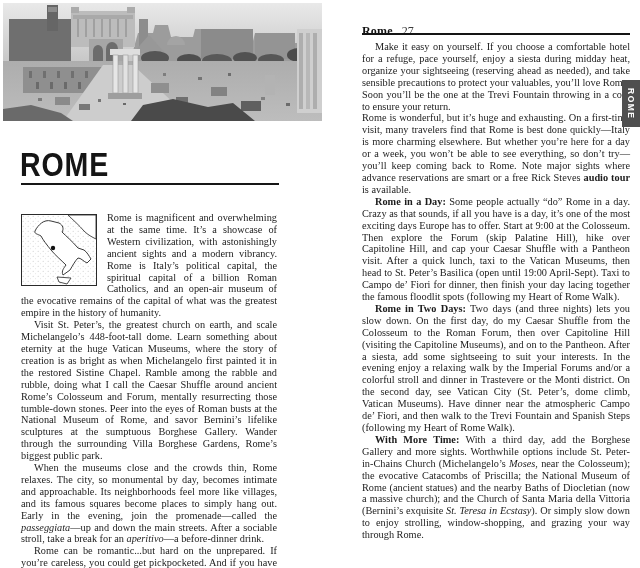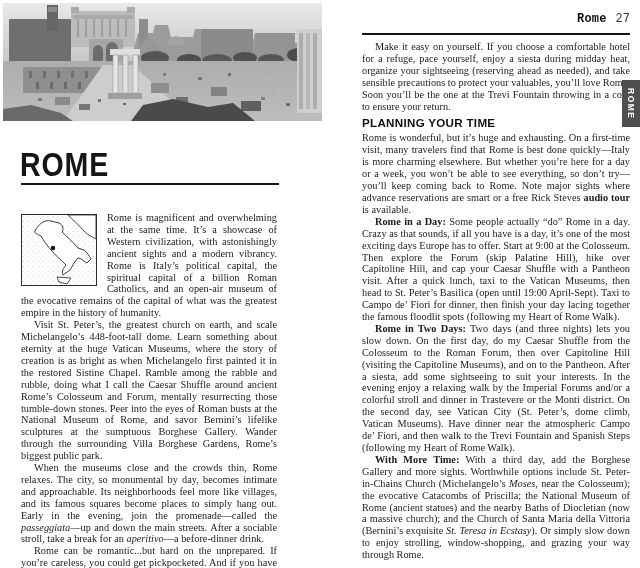--- a/index.html
+++ b/index.html
@@ -28,23 +28,23 @@
     float:left;width:74px;height:70px;border:1px solid #2a2a2a;
     margin:2px 10px 3px 0;background:#fff;
   }
   .map-box svg{display:block;width:100%;height:100%;}
   p{margin:0;}
   p.indent{text-indent:13px;}
   .it{font-style:italic;}
   .bd{font-weight:bold;}
   
   .page-header{
-    position:absolute;left:362px;top:12px;width:268px;
-    text-align:right;
-    font-family:Liberation Mono, monospace;
+    position:absolute;left:362px;top:24px;width:268px;
+    text-align:left;
+    font-family:Liberation Serif, serif;
     font-size:12px;line-height:14px;
   }
   .page-header .section{font-weight:bold;color:#121212;letter-spacing:0.2px;}
   .page-header .pagenum{color:#3a3a3a;margin-left:9px;}
   .header-rule{position:absolute;left:362px;top:33px;width:268px;height:1.6px;background:#141414;}
   .right-body{
     position:absolute;left:362px;top:41px;width:268px;
     font-size:10.3px;line-height:11.9px;text-align:justify;
   }
   .section-heading{
@@ -195,21 +195,20 @@
   <p class="indent"><span>Rome can be romantic...but hard on the unprepared. If you’re careless, you could get pickpocketed. And if you have the wrong attitude, you’ll be frustrated by the kind of chaos that only an Italian</span></p>
 </div>
 
 <div class="page-header">
   <span class="section">Rome</span><span class="pagenum">27</span>
 </div>
 <div class="header-rule"></div>
 
 <div class="right-body">
   <p class="indent"><span>Make it easy on yourself. If you choose a comfortable hotel for a refuge, pace yourself, enjoy a siesta during midday heat, organize your sightseeing (reserving ahead as needed), and take sensible precautions to protect your valuables, you’ll love Rome. Soon you’ll be the one at the Trevi Fountain throwing in a coin to ensure your return.</span></p>
-  <h2 class="section-heading">PLANNING YOUR TIME</h2>
   <p><span>Rome is wonderful, but it’s huge and exhausting. On a first-time visit, many travelers find that Rome is best done quickly—Italy is more charming elsewhere. But whether you’re here for a day or a week, you won’t be able to see everything, so don’t try—you’ll keep coming back to Rome. Note major sights where advance reservations are smart or a free Rick Steves </span><span class="bd">audio tour</span><span> is available.</span></p>
   <p class="indent"><span class="bd">Rome in a Day:</span><span> Some people actually “do” Rome in a day. Crazy as that sounds, if all you have is a day, it’s one of the most exciting days Europe has to offer. Start at 9:00 at the Colosseum. Then explore the Forum (skip Palatine Hill), hike over Capitoline Hill, and cap your Caesar Shuffle with a Pantheon visit. After a quick lunch, taxi to the Vatican Museums, then head to St. Peter’s Basilica (open until 19:00 April-Sept). Taxi to Campo de’ Fiori for dinner, then finish your day lacing together the famous floodlit spots (following my Heart of Rome Walk).</span></p>
   <p class="indent"><span class="bd">Rome in Two Days:</span><span> Two days (and three nights) lets you slow down. On the first day, do my Caesar Shuffle from the Colosseum to the Roman Forum, then over Capitoline Hill (visiting the Capitoline Museums), and on to the Pantheon. After a siesta, add some sightseeing to suit your interests. In the evening enjoy a relaxing walk by the Imperial Forums and/or a colorful stroll and dinner in Trastevere or the Monti district. On the second day, see Vatican City (St. Peter’s, dome climb, Vatican Museums). Have dinner near the atmospheric Campo de’ Fiori, and then walk to the Trevi Fountain and Spanish Steps (following my Heart of Rome Walk).</span></p>
   <p class="indent"><span class="bd">With More Time:</span><span> With a third day, add the Borghese Gallery and more sights. Worthwhile options include St. Peter-in-Chains Church (Michelangelo’s </span><span class="it">Moses</span><span>, near the Colosseum); the evocative Catacombs of Priscilla; the National Museum of Rome (ancient statues) and the nearby Baths of Diocletian (now a massive church); and the Church of Santa Maria della Vittoria (Bernini’s exquisite </span><span class="it">St. Teresa in Ecstasy</span><span>). Or simply slow down to enjoy strolling, window-shopping, and grazing your way through Rome.</span></p>
 </div>
 
 <div class="side-tab">
   <span>ROME</span>
 </div>
 

